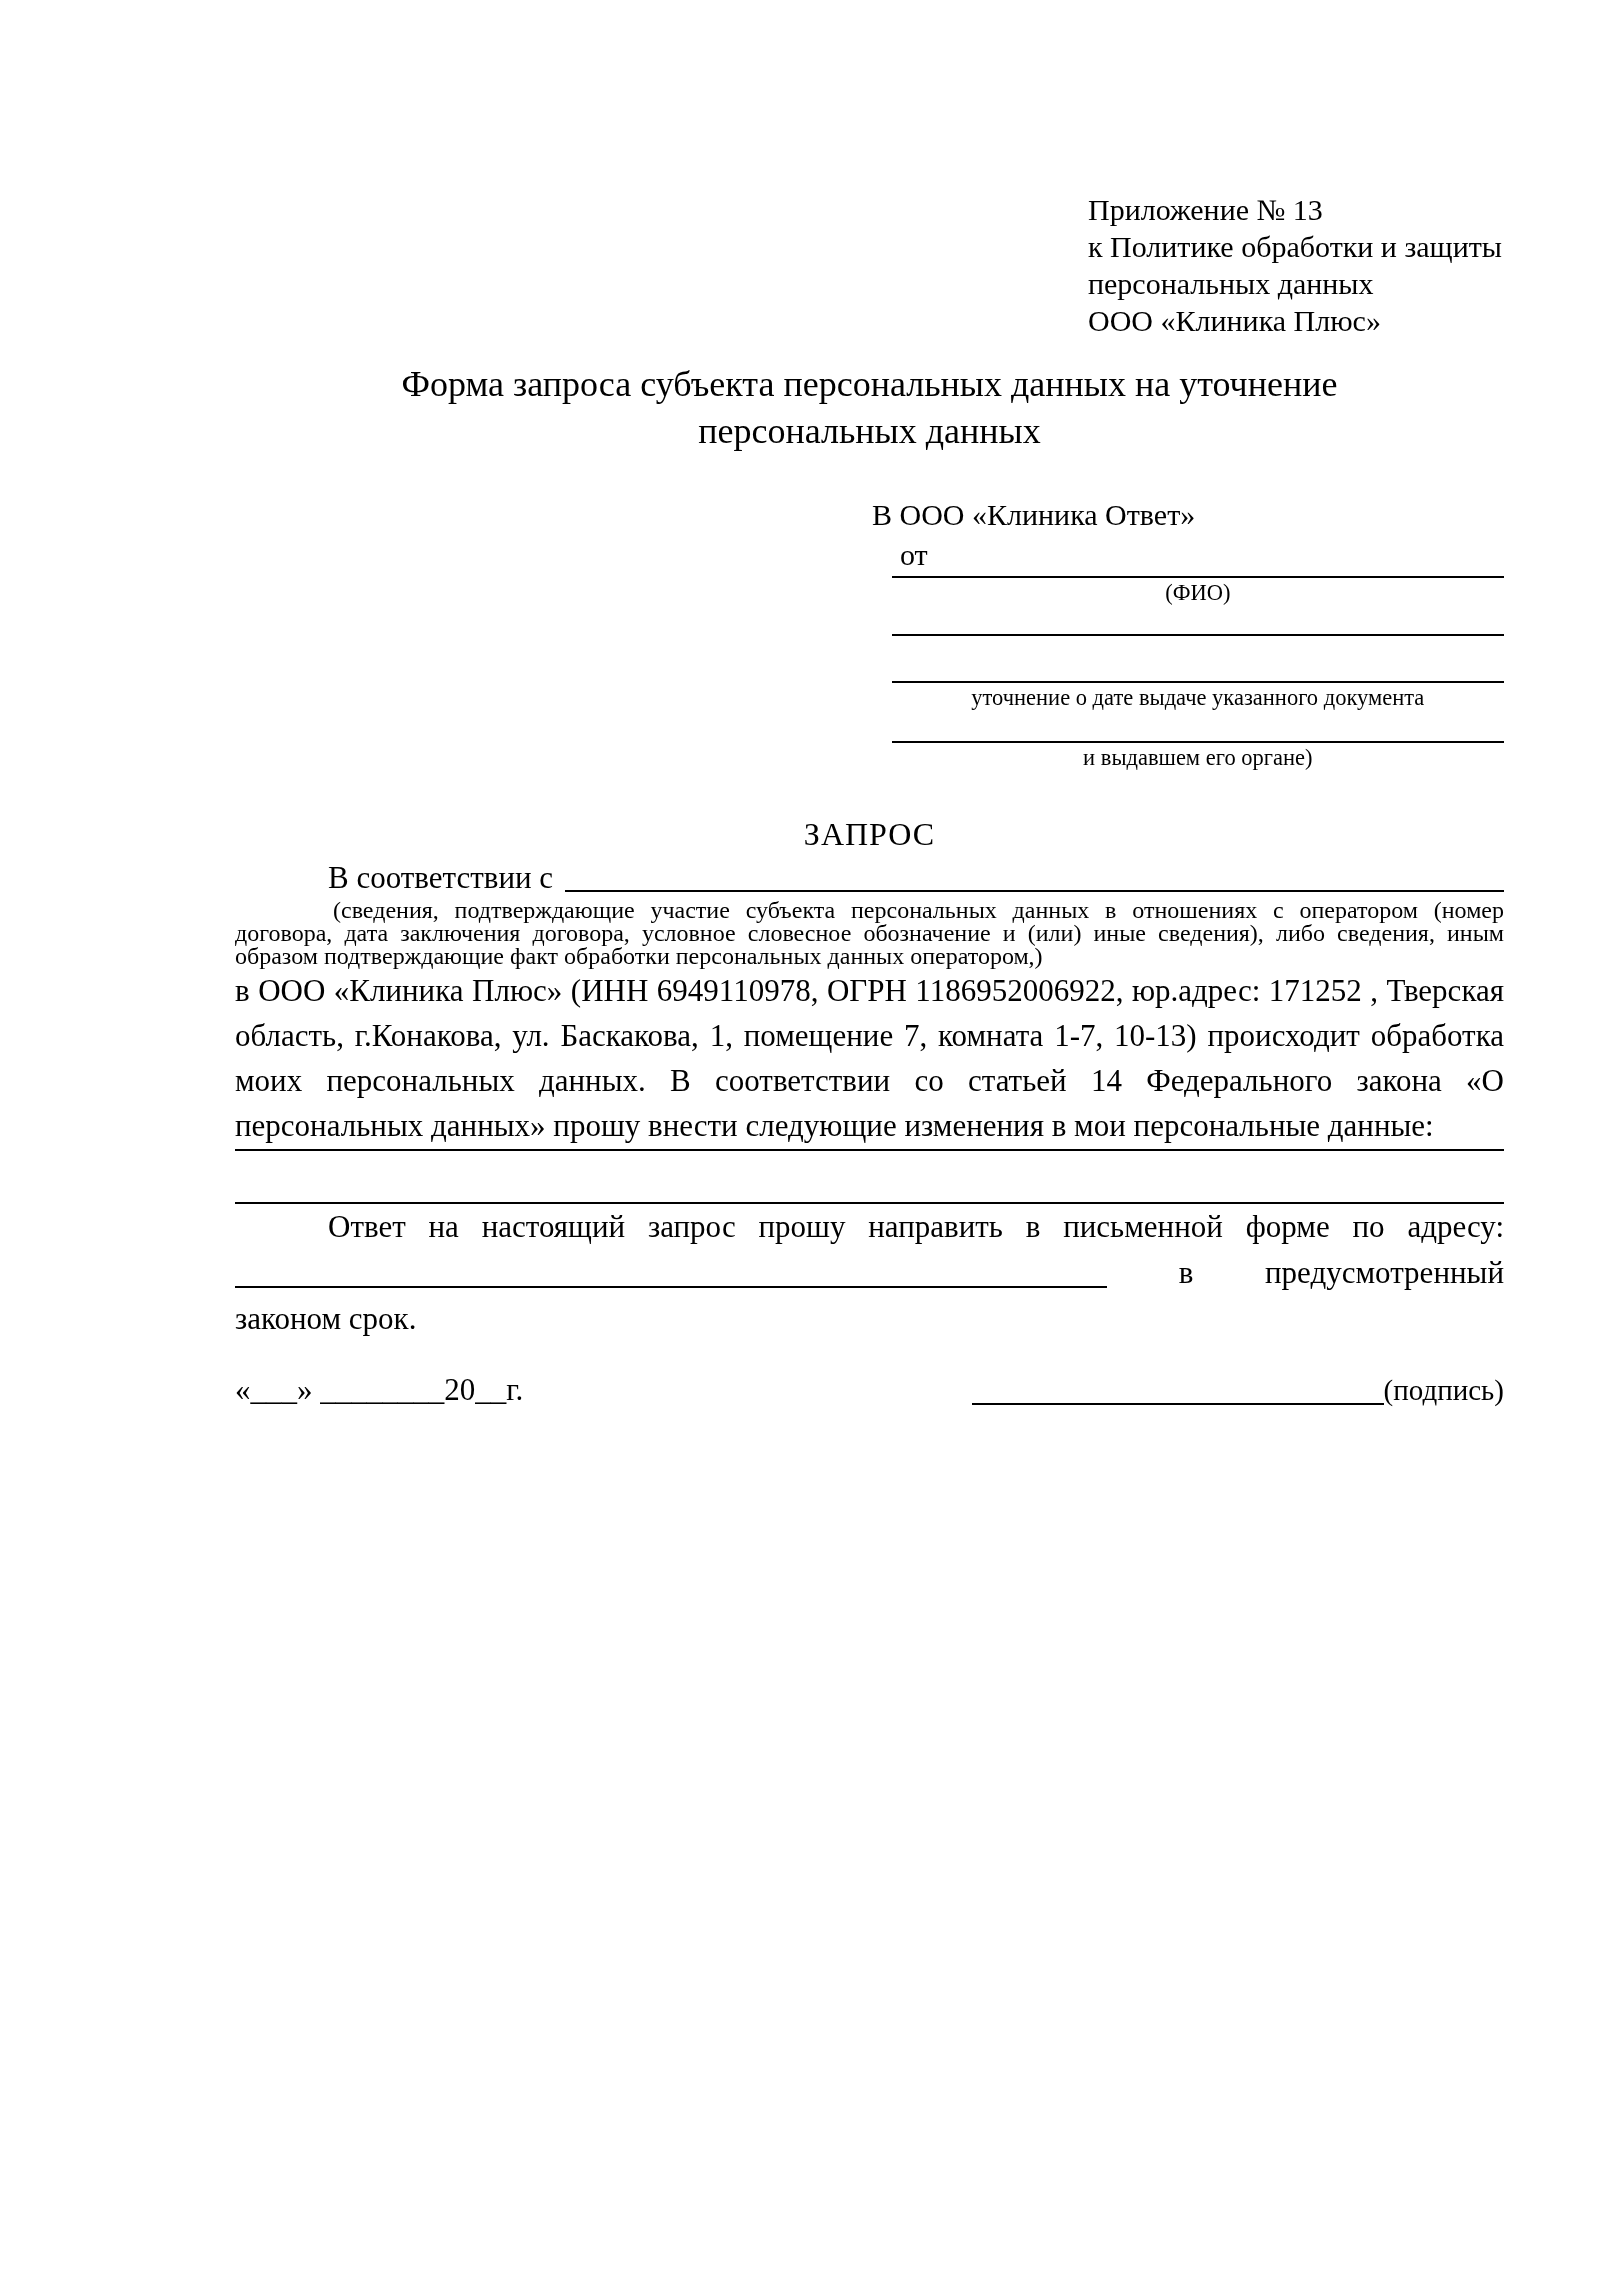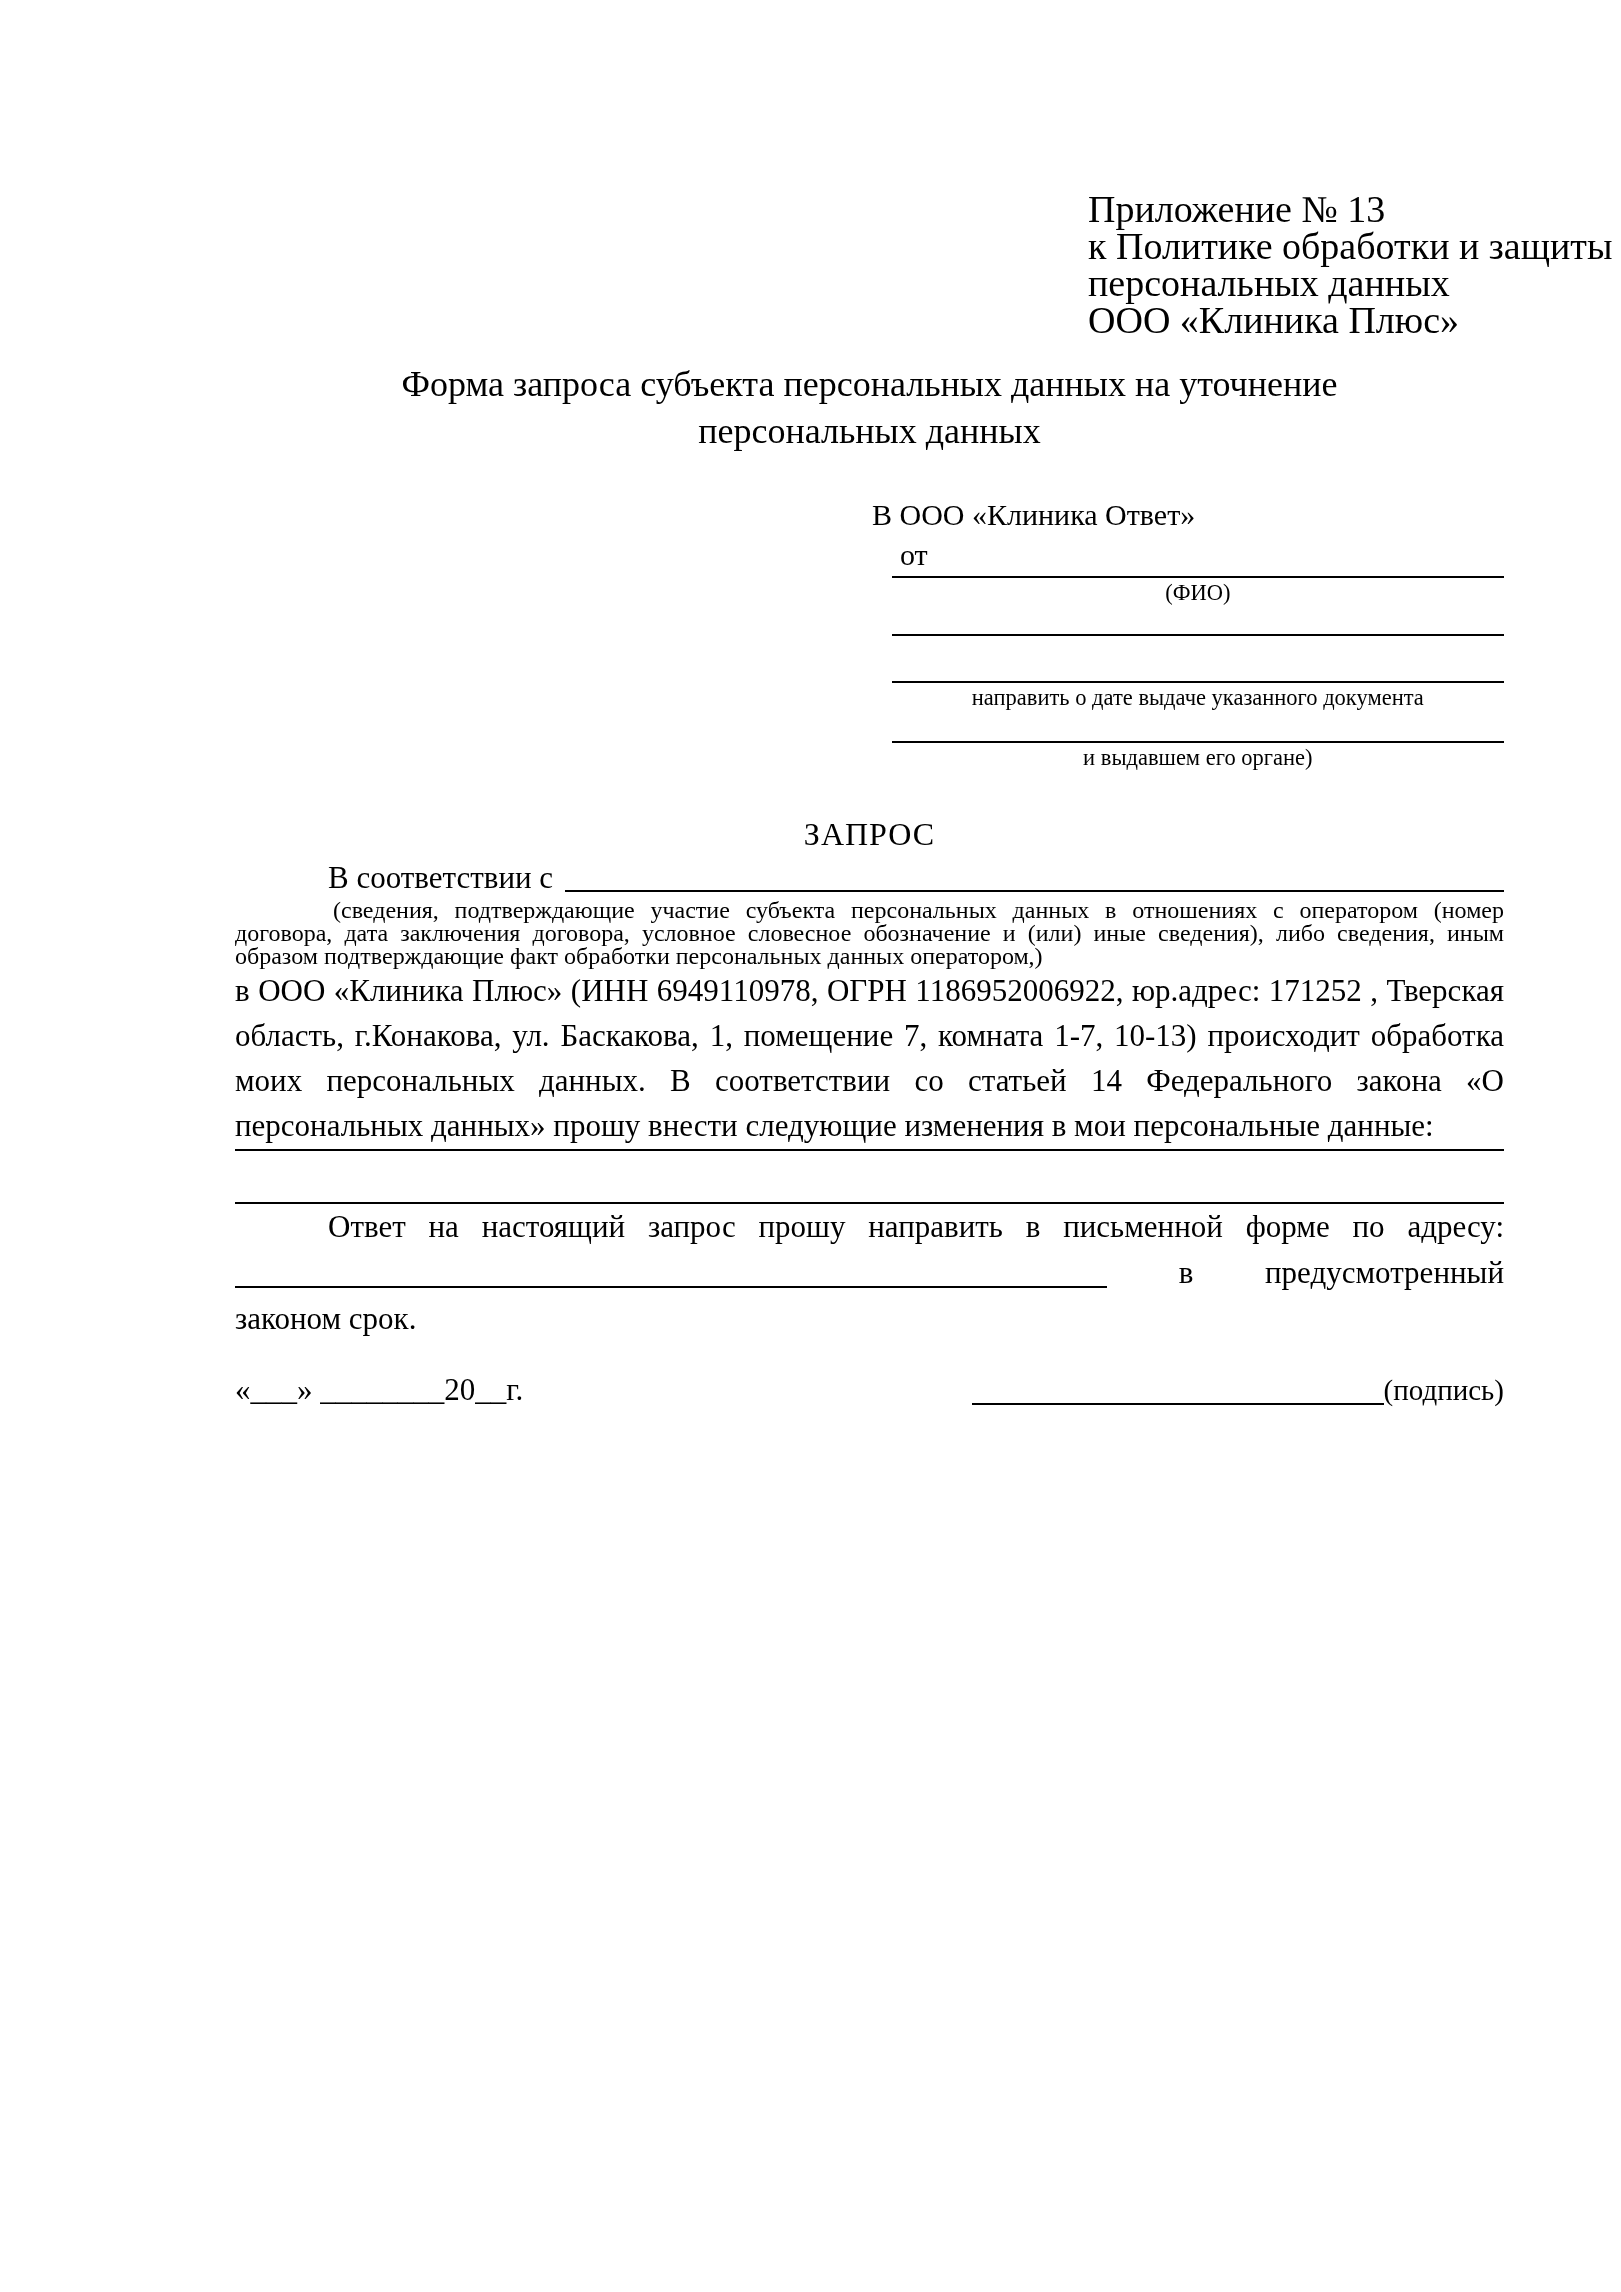--- a/index.html
+++ b/index.html
@@ -6,21 +6,21 @@
   .page {
     position:relative;
     width:1621px; height:2293px;
     background:#ffffff;
     box-sizing:border-box;
     padding:191px 117px 59px 235px;
     font-family:"Liberation Serif","DejaVu Serif",serif;
     font-size:31px; color:#000;
     overflow:hidden;
   }
-  .annex { margin-left:853px; line-height:37px; font-size:38px; }
+  .annex { margin-left:853px; line-height:37px; font-size:30px; }
   .annex div { white-space:nowrap; }
   .doc-title { margin-top:21.6px; text-align:center; font-weight:400; font-size:36px; line-height:47px; }
   .doc-title span { display:block; }
 
   .addressee { margin-top:39px; margin-left:637px; width:632px; font-size:30px; }
   .addr-to { line-height:41px; }
   .addr-from { line-height:39px; margin-left:28px; }
   .fields { margin-left:19.6px; }
   .blank { border-bottom:2px solid #000; }
   .caption { font-size:22.5px; line-height:29px; text-align:center; color:#000000; }
@@ -63,21 +63,21 @@
   </div>
 
   <div class="addressee">
     <div class="addr-to">В ООО «Клиника Ответ»</div>
     <div class="addr-from">от</div>
     <div class="fields">
       <div class="blank" style="height:2px;"></div>
       <div class="caption">(ФИО)</div>
       <div class="blank" style="height:27.4px;"></div>
       <div class="blank" style="height:45px;"></div>
-      <div class="caption">направить о дате выдаче указанного документа</div>
+      <div class="caption">уточнение о дате выдаче указанного документа</div>
       <div class="blank" style="height:29px;"></div>
       <div class="caption">и выдавшем его органе)</div>
     </div>
   </div>
 
   <div class="request-heading">ЗАПРОС</div>
 
   <div class="basis-row">
     <span class="basis-prefix">В соответствии с</span>
     <span class="basis-blank"></span>

